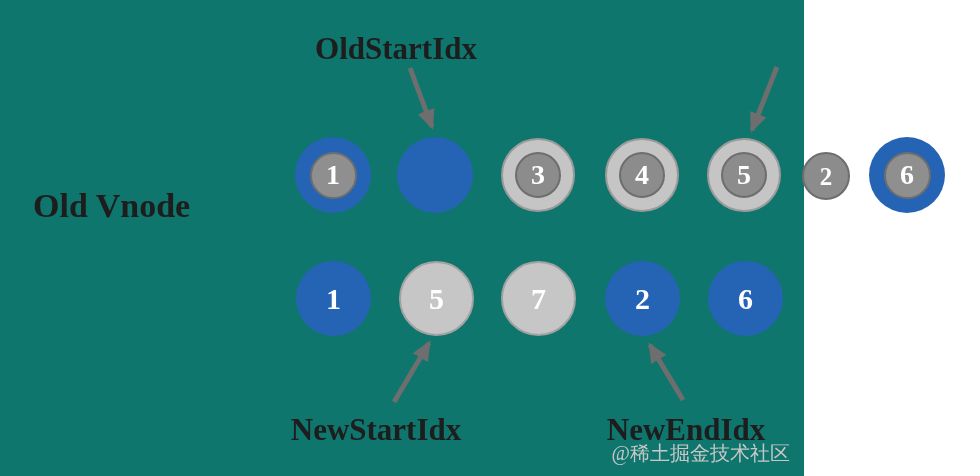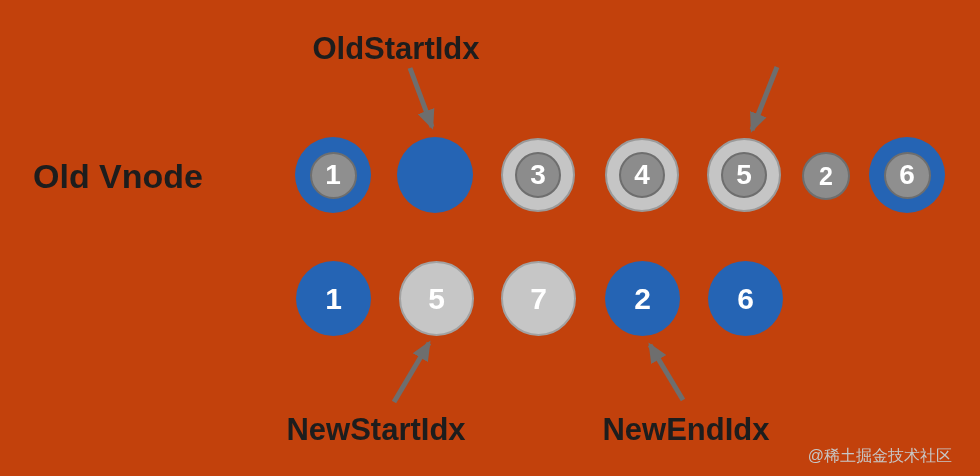--- a/index.html
+++ b/index.html
@@ -4,33 +4,35 @@
 <style>
   html,body{margin:0;padding:0;}
   body{
     width:980px;height:476px;
     background:#ffffff;
     font-family:"Liberation Sans", sans-serif;
     overflow:hidden;
   }
   .stage{
     position:relative;
-    width:980px;height:476px;
-    background:#c2410c;
+    width:804px;height:476px;
+    background:#0f766e;
+    font-family:Liberation Serif, serif;
   }
   .stage *{box-sizing:border-box;}
 
   
   .row-label{
     position:absolute;
     color:var(--text, #1d1d1d);
     font-size:34px;
     font-weight:600;
     white-space:nowrap;
     line-height:1;
+    margin-top:30px;
   }
   .pointer-label{
     position:absolute;
     transform:translateX(-50%);
     color:var(--text, #1d1d1d);
     font-size:31px;
     font-weight:600;
     white-space:nowrap;
     line-height:1;
   }
@@ -102,24 +104,24 @@
   
   .arrows{
     position:absolute;
     left:0;top:0;
     pointer-events:none;
   }
 
   
   .watermark{
     position:absolute;
-    right:28px;
+    right:14px;
     bottom:9px;
     color:var(--wm, #c7c7c7);
-    font-size:16px;
+    font-size:20px;
     white-space:nowrap;
   }
 </style>
 </head>
 <body>
 
 <div class="stage">
 
   <svg class="arrows" width="980" height="476" viewBox="0 0 980 476">
     <defs>

